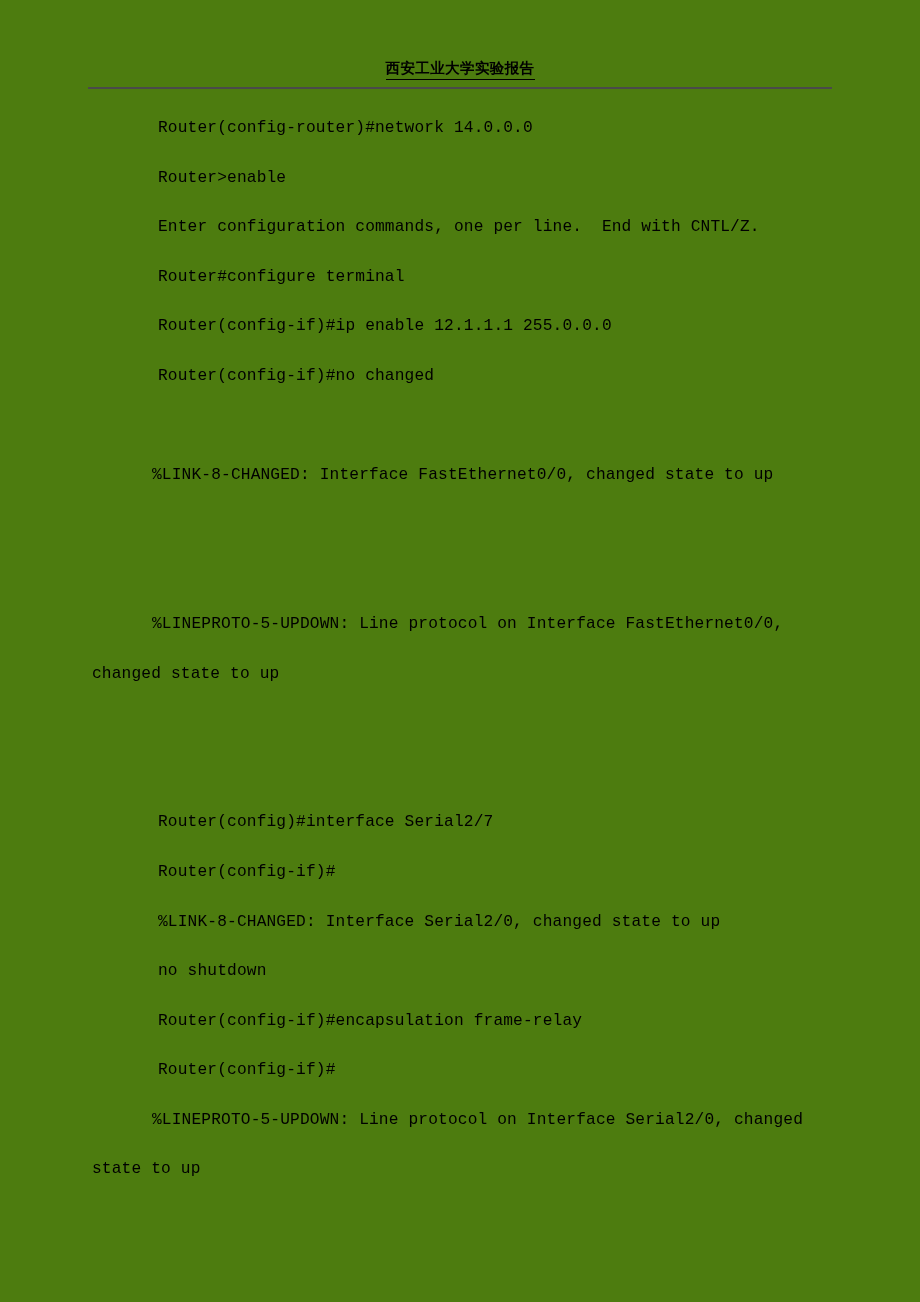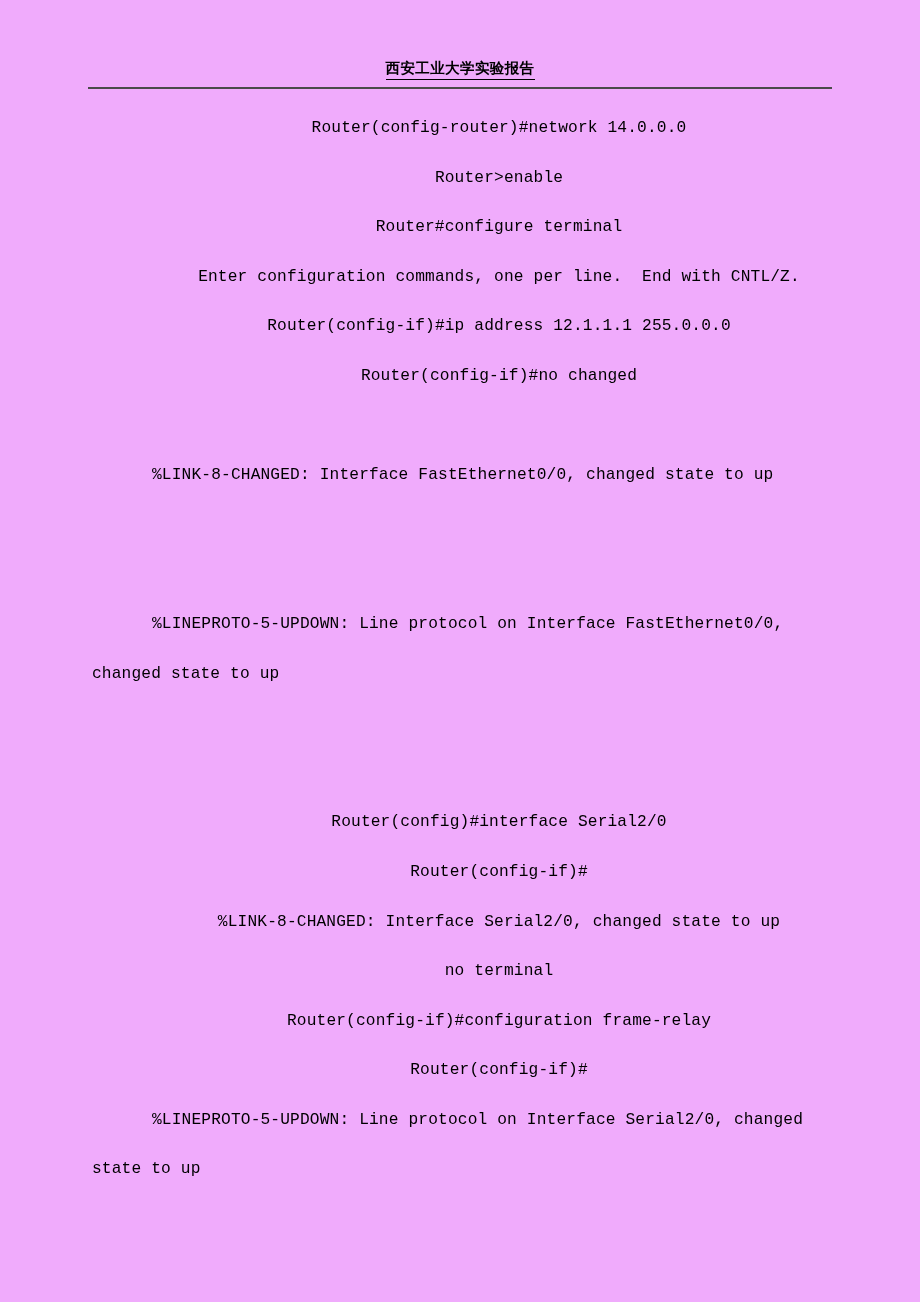--- a/index.html
+++ b/index.html
@@ -4,21 +4,21 @@
 <style>
   html, body {
     margin: 0;
     padding: 0;
     background: #ffffff;
   }
   .page {
     position: relative;
     width: 920px;
     height: 1302px;
-    background: #f0abfc;
+    background: #4d7c0f;
     overflow: hidden;
     font-family: "Liberation Mono", "DejaVu Sans Mono", monospace;
   }
 
   
   .page-header {
     position: absolute;
     top: 58px;
     left: 88px;
     width: 744px;
@@ -56,21 +56,20 @@
     font-size: 16.2px;
     color: #000000;
     line-height: 49.6px;
     white-space: pre-wrap;
     word-break: normal;
     letter-spacing: 0.15px;
   }
   
   .doc-line.indent {
     text-indent: 66px;
-    text-align: center;
   }
   .doc-line.bold {
     font-weight: bold;
   }
   
   .doc-line.blank {
     height: 49.6px;
   }
   
   .doc-line.msg {
@@ -84,33 +83,33 @@
 
   <div class="page-header">
     <span class="header-title">西安工业大学实验报告</span>
   </div>
 
   <div class="header-rule"></div>
 
   <div class="body-block">
       <div class="doc-line indent">Router(config-router)#network 14.0.0.0</div>
       <div class="doc-line indent">Router&gt;enable</div>
+      <div class="doc-line indent">Enter configuration commands, one per line.  End with CNTL/Z.</div>
       <div class="doc-line indent">Router#configure terminal</div>
-      <div class="doc-line indent">Enter configuration commands, one per line.  End with CNTL/Z.</div>
-      <div class="doc-line indent">Router(config-if)#ip address 12.1.1.1 255.0.0.0</div>
+      <div class="doc-line indent">Router(config-if)#ip enable 12.1.1.1 255.0.0.0</div>
       <div class="doc-line indent">Router(config-if)#no changed</div>
       <div class="doc-line blank"></div>
       <div class="doc-line msg">%LINK-8-CHANGED: Interface FastEthernet0/0, changed state to up</div>
       <div class="doc-line blank"></div>
       <div class="doc-line blank"></div>
       <div class="doc-line msg">%LINEPROTO-5-UPDOWN: Line protocol on Interface FastEthernet0/0, changed state to up</div>
       <div class="doc-line blank"></div>
       <div class="doc-line blank"></div>
-      <div class="doc-line indent">Router(config)#interface Serial2/0</div>
+      <div class="doc-line indent">Router(config)#interface Serial2/7</div>
       <div class="doc-line indent">Router(config-if)#</div>
       <div class="doc-line indent">%LINK-8-CHANGED: Interface Serial2/0, changed state to up</div>
-      <div class="doc-line indent">no terminal</div>
-      <div class="doc-line indent">Router(config-if)#configuration frame-relay</div>
+      <div class="doc-line indent">no shutdown</div>
+      <div class="doc-line indent">Router(config-if)#encapsulation frame-relay</div>
       <div class="doc-line indent">Router(config-if)#</div>
       <div class="doc-line msg">%LINEPROTO-5-UPDOWN: Line protocol on Interface Serial2/0, changed state to up</div>
     </div>
 
 </div>
 
 </body></html>

